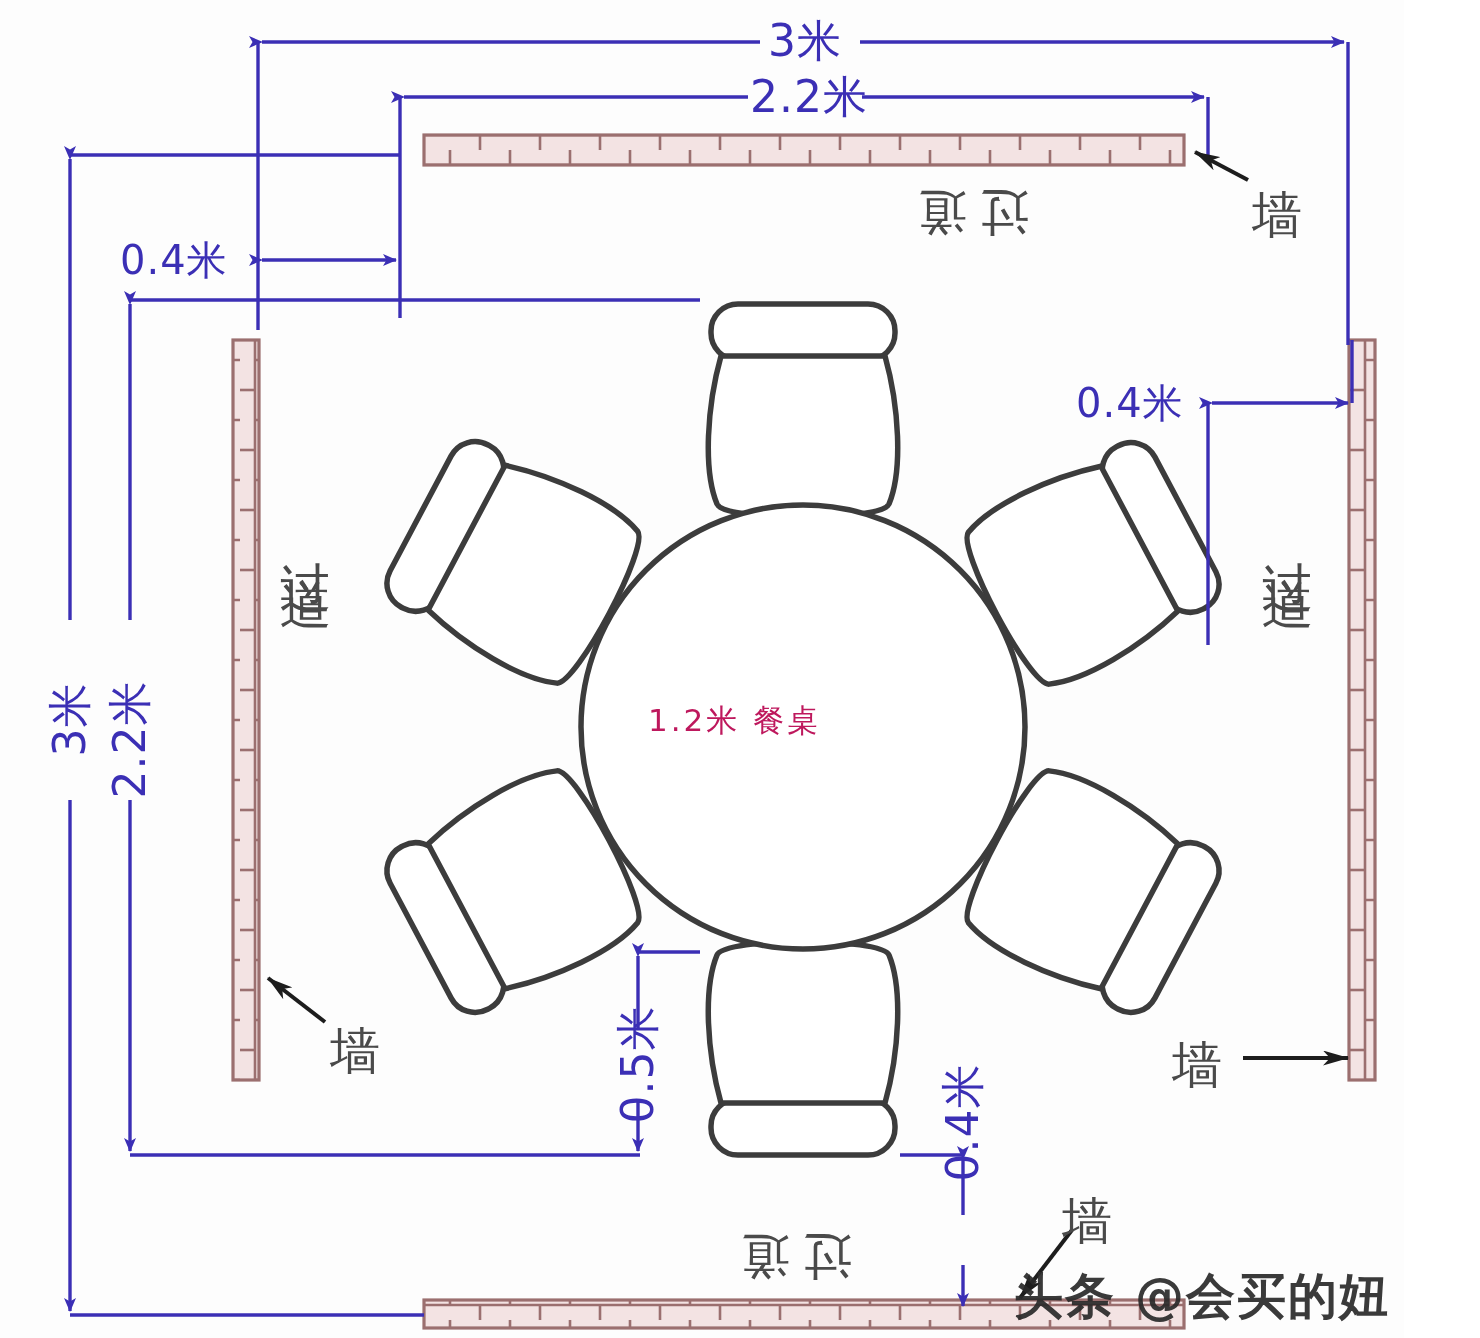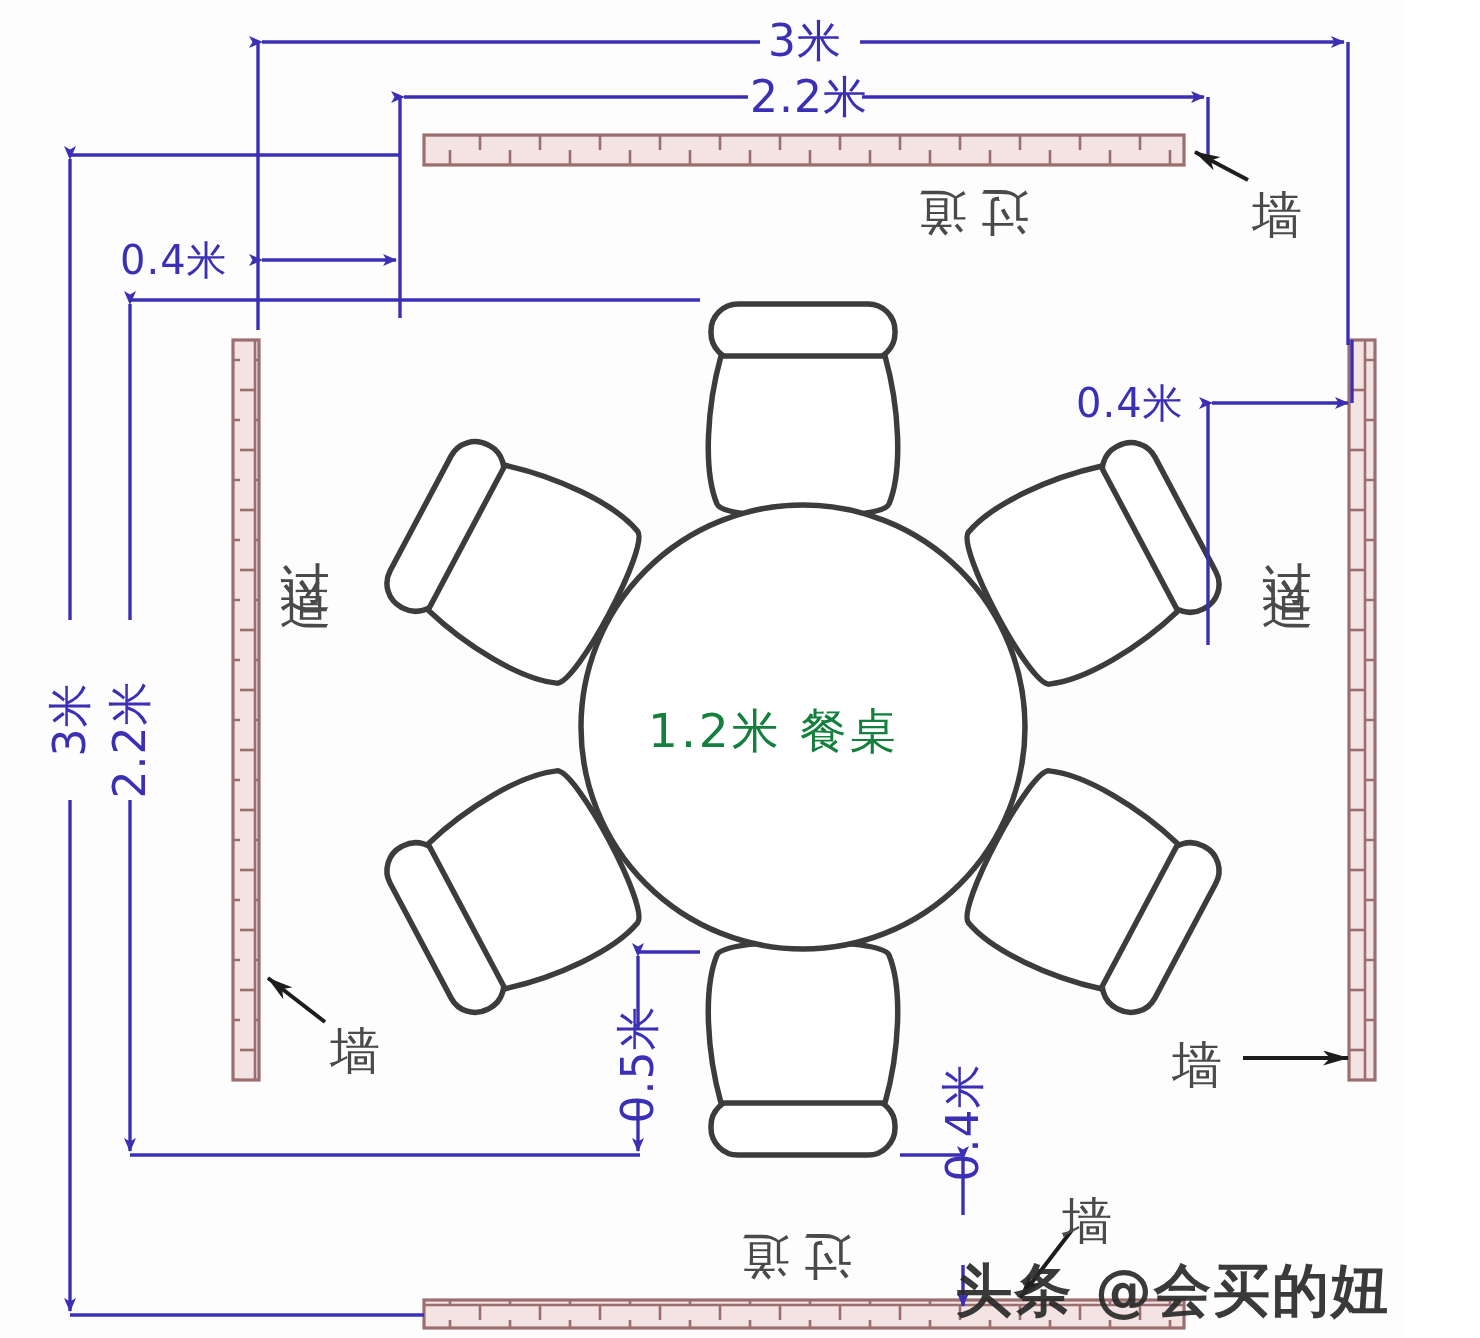--- a/index.html
+++ b/index.html
@@ -35,33 +35,33 @@
   .stackv{
     line-height:0.96;
     text-align:center;
     writing-mode:vertical-rl;
     text-orientation:upright;
   }
   #watermark{
     position:absolute;
     right:14px;
     bottom:8px;
-    font-size:57px;
+    font-size:49px;
     color:#2a2a2a;
     font-weight:bold;
     letter-spacing:2px;
     opacity:.92;
     white-space:nowrap;
     user-select:none;
     text-align:center;
   }
   #tablelabel{
     position:absolute;
-    color:#15803d;
-    font-size:47px;
+    color:#be185d;
+    font-size:31px;
     letter-spacing:3px;
     white-space:nowrap;
     user-select:none;
   }
 </style>
 </head>
 <body>
 
 <div id="stage">
 

